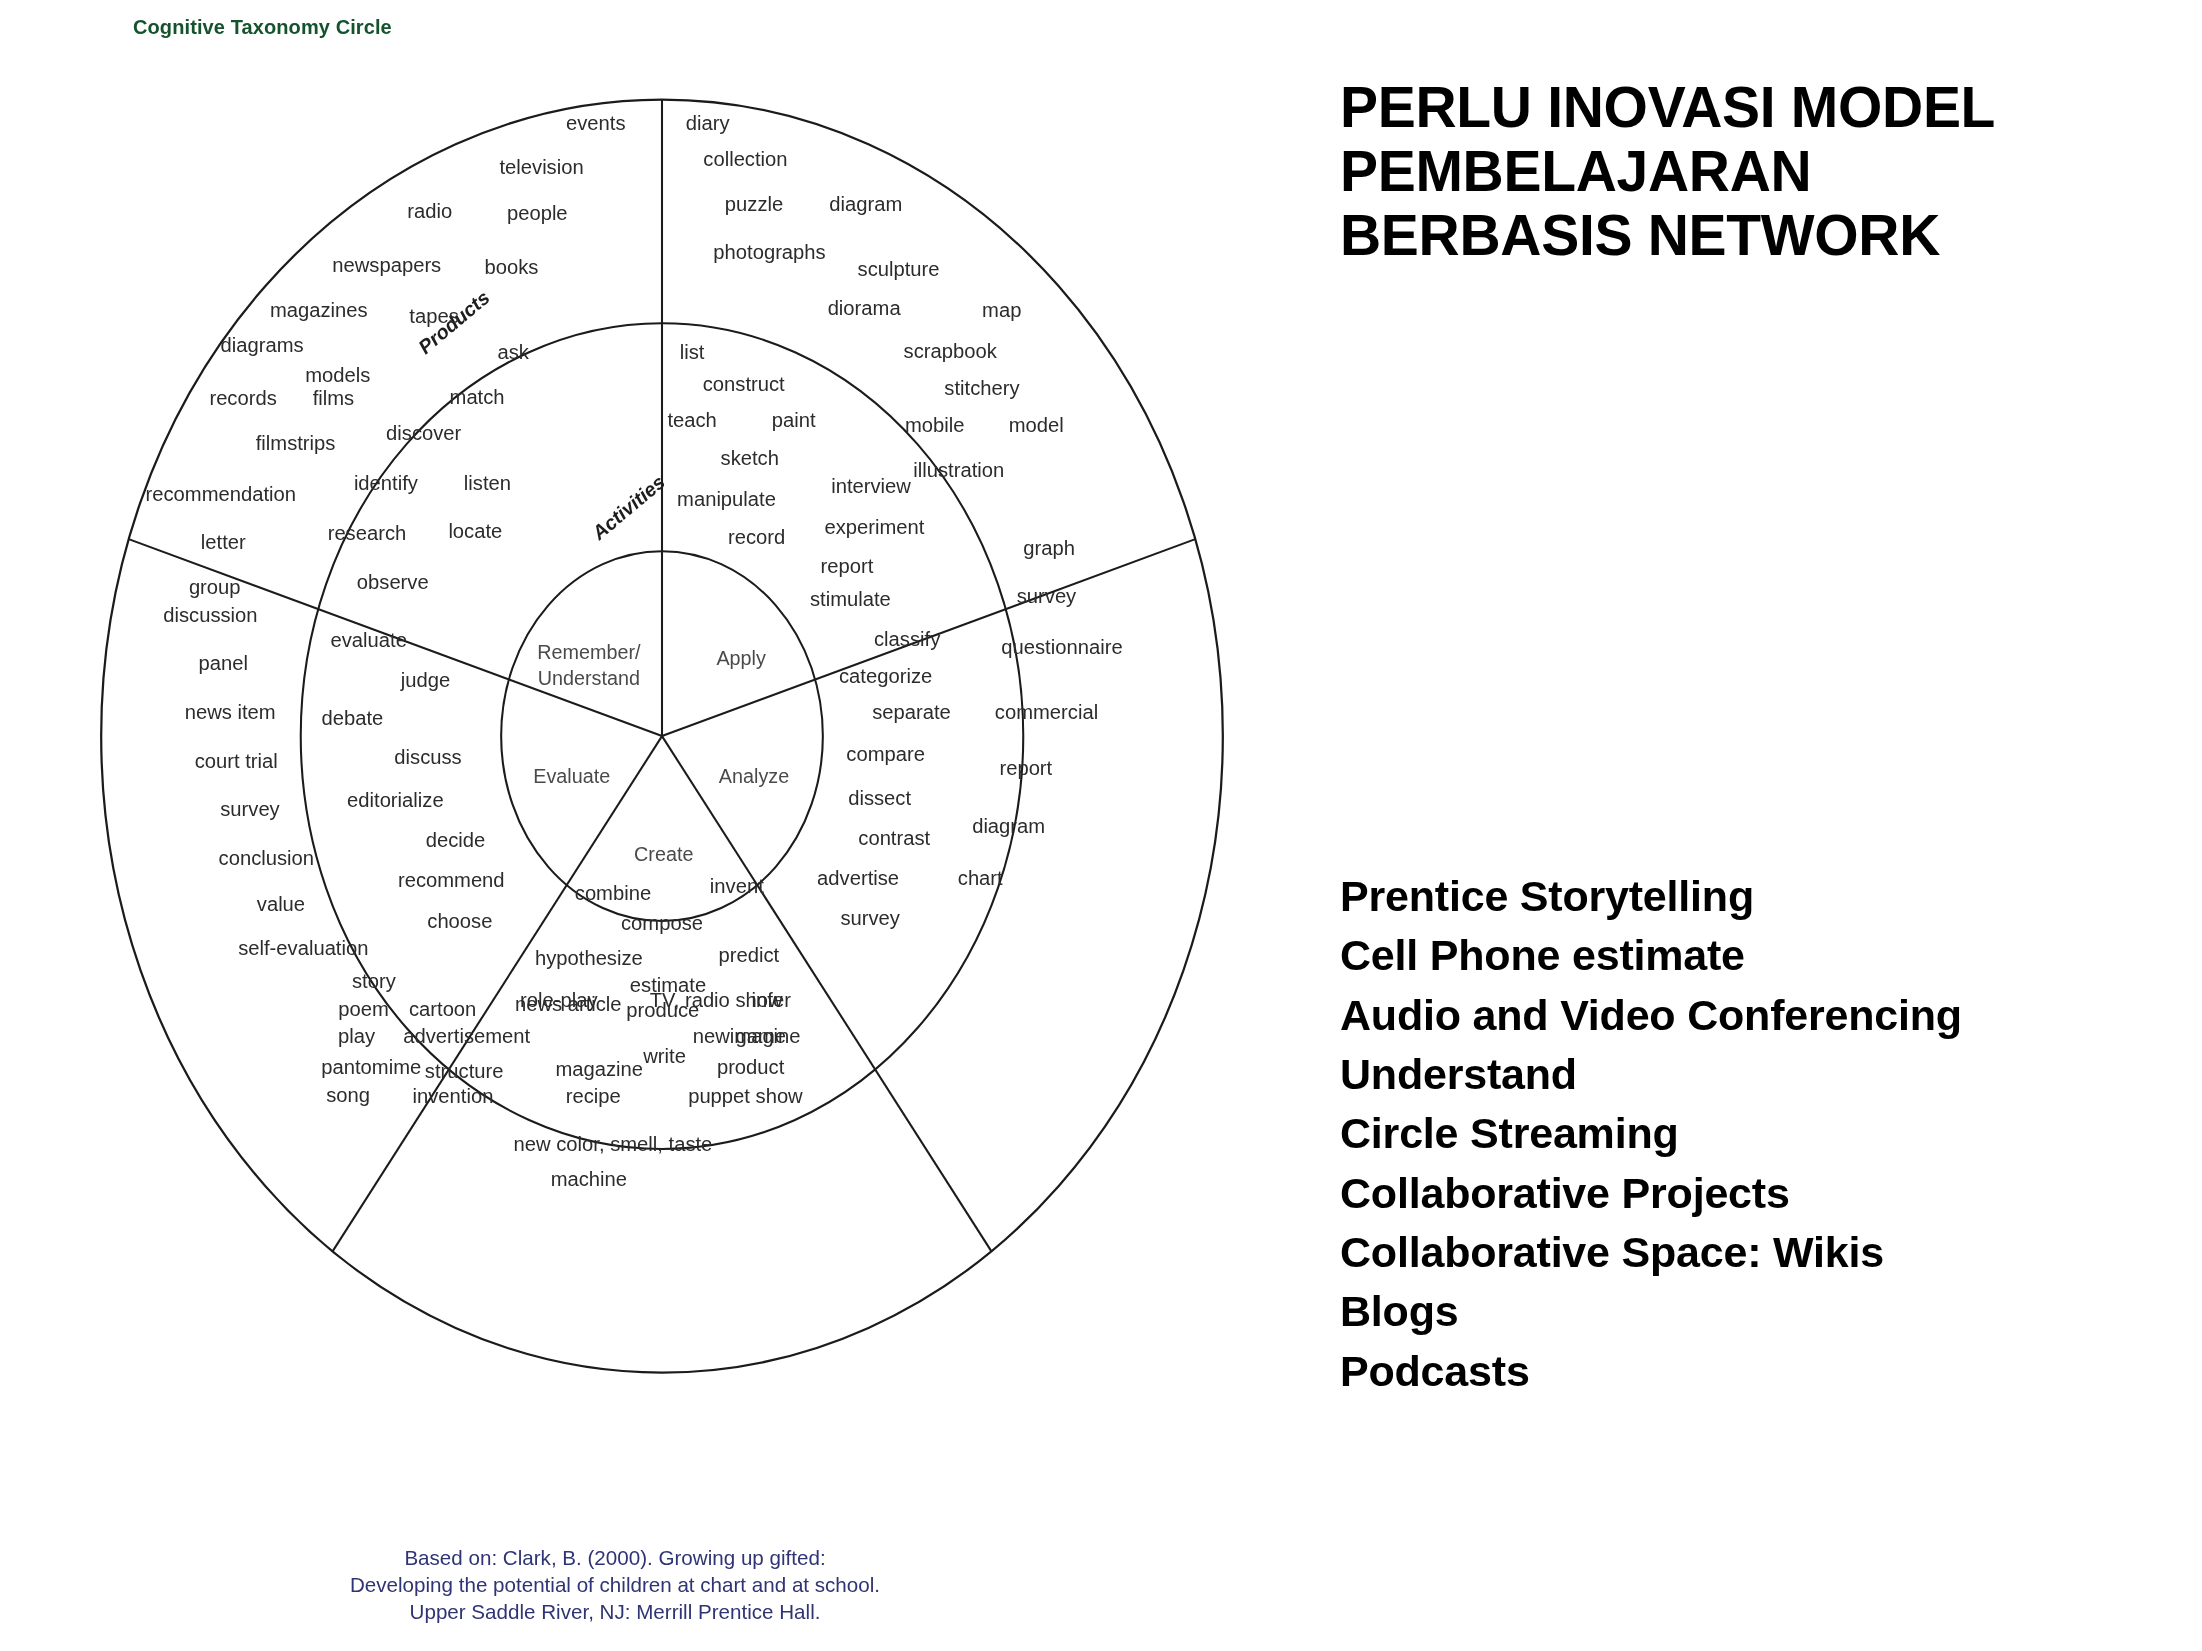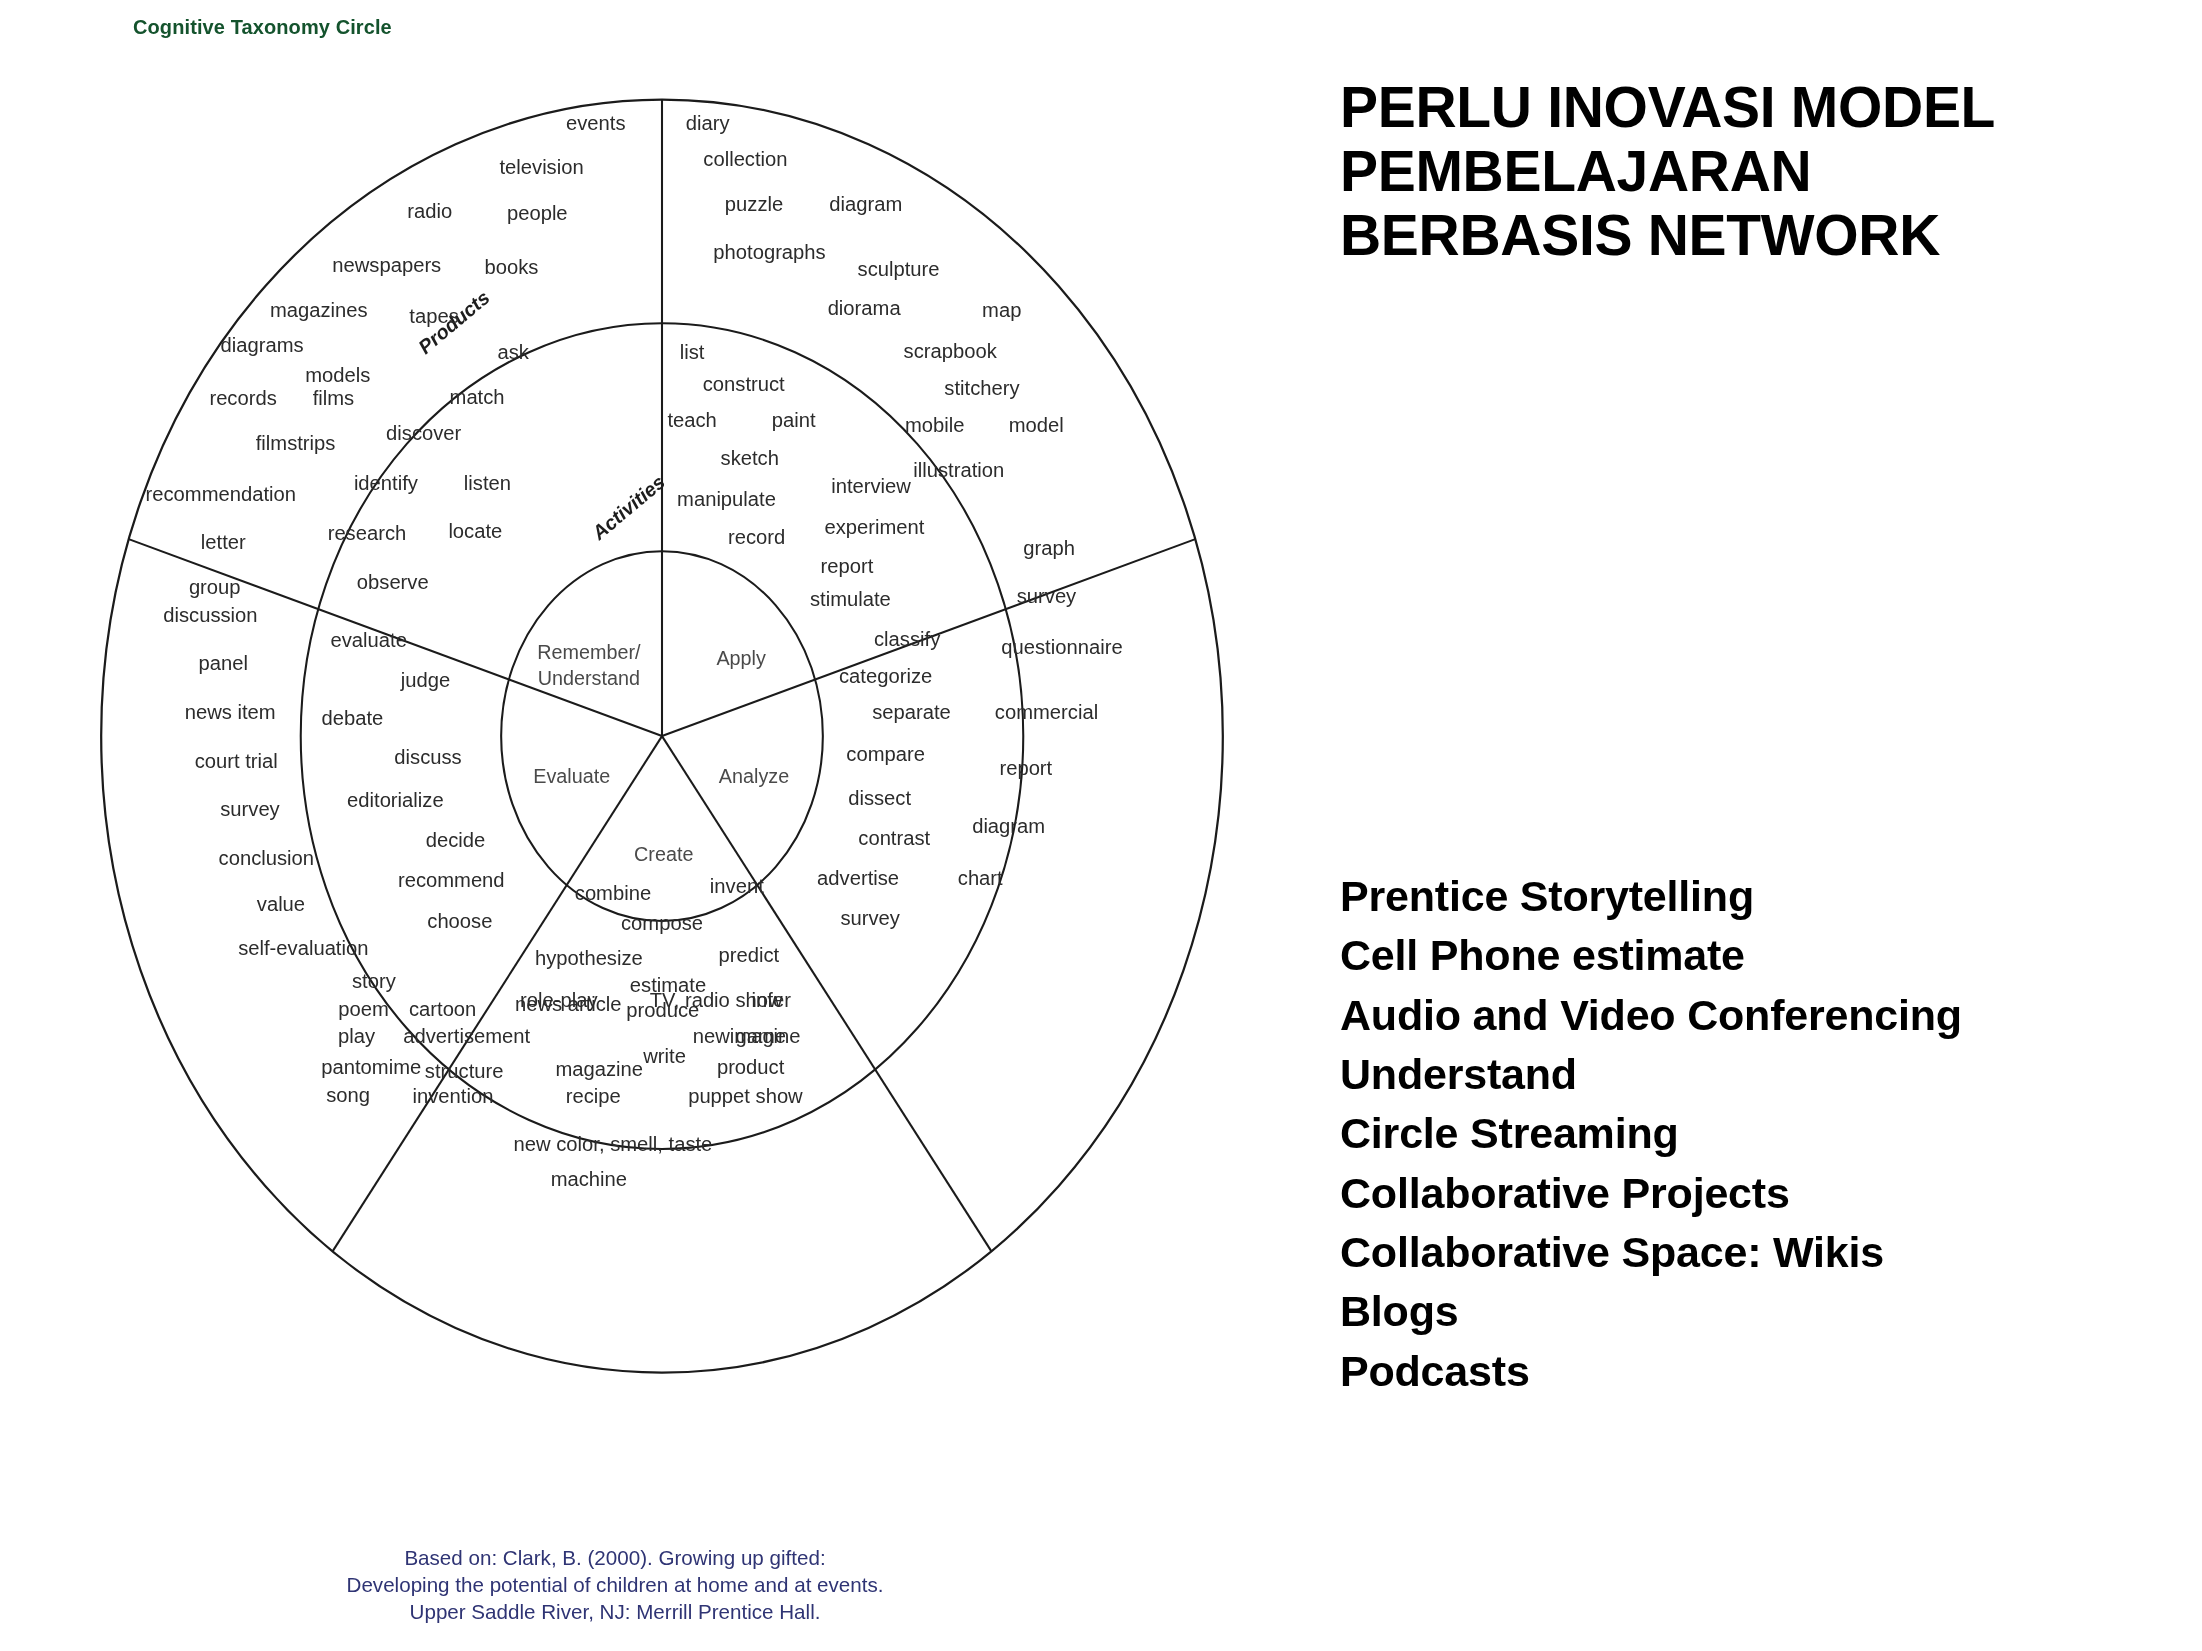--- a/index.html
+++ b/index.html
@@ -205,21 +205,21 @@
       <text class="lbl outer" x="768" y="1188" text-anchor="middle">product</text>
       <text class="lbl outer" x="762" y="1222" text-anchor="middle">puppet show</text>
       <text class="lbl outer" x="608" y="1277" text-anchor="middle">new color, smell, taste</text>
       <text class="lbl outer" x="580" y="1318" text-anchor="middle">machine</text>
 
     </svg>
   </div>
 
   <div id="citation">
     <div>Based on: Clark, B. (2000). Growing up gifted:</div>
-    <div>Developing the potential of children at home and at events.</div>
+    <div>Developing the potential of children at chart and at school.</div>
     <div>Upper Saddle River, NJ: Merrill Prentice Hall.</div>
   </div>
 </div>
 
 <div id="text-panel">
 
   <div id="headline">
     <div class="hl">PERLU INOVASI MODEL</div>
     <div class="hl">PEMBELAJARAN</div>
     <div class="hl">BERBASIS NETWORK</div>

